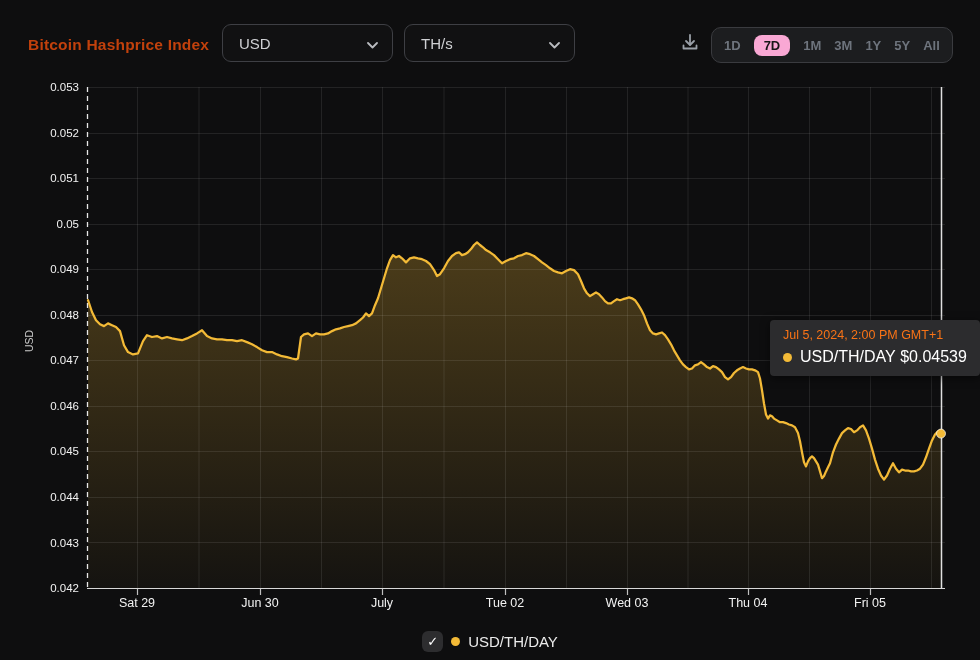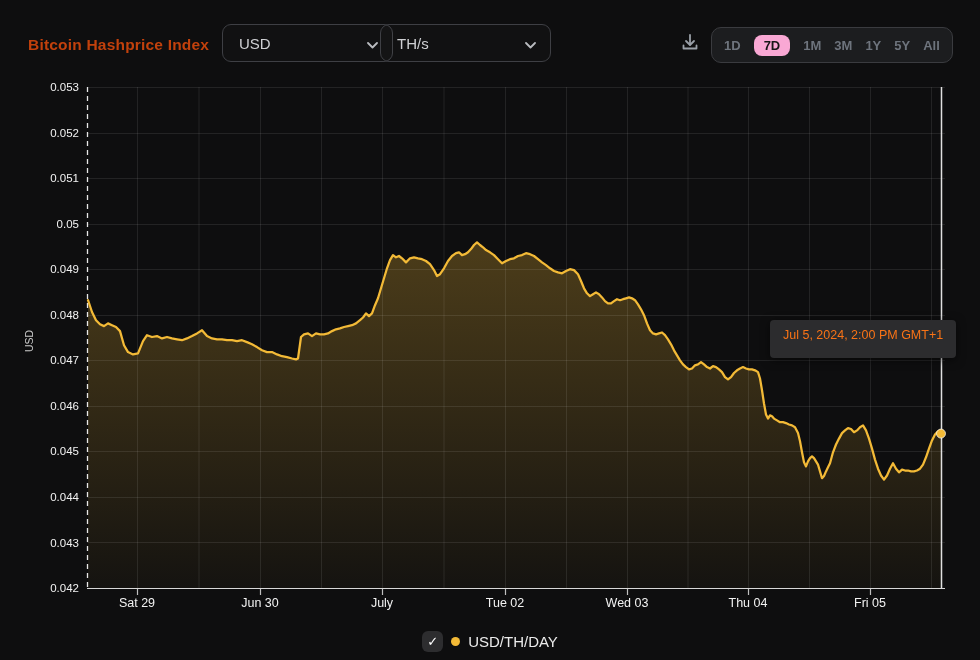--- a/index.html
+++ b/index.html
@@ -5,21 +5,21 @@
   html,body{margin:0;padding:0}
   body{
     width:980px;height:660px;position:relative;overflow:hidden;
     background:#0e0e0f;color:#fff;
     font-family:"Liberation Sans",sans-serif;
   }
   .hdr-title{position:absolute;left:28px;top:36px;font-weight:700;font-size:15.5px;letter-spacing:.2px;color:#c2410c}
   .dd{position:absolute;top:24px;height:38px;width:171px;border:1px solid #3e3f44;border-radius:9px;
       display:flex;align-items:center;justify-content:space-between;box-sizing:border-box;
       padding:0 14px 0 16px;color:#cfd0d3;font-size:15px;background:rgba(255,255,255,0.015);cursor:pointer}
-  .dd1{left:222px}.dd2{left:380px}
+  .dd1{left:222px}.dd2{left:404px}
   .dl-btn{position:absolute;left:676px;top:29px;width:28px;height:28px;background:none;border:none;cursor:pointer;
       display:flex;align-items:center;justify-content:center;padding:0}
   .ranges{position:absolute;left:711px;top:27px;height:36px;display:flex;align-items:center;gap:13px;
       padding:0 12px;background:#1c1d1f;border:1px solid #3a3b3f;border-radius:10px;box-sizing:border-box}
   .range-btn{background:none;border:none;color:#6e747d;font-weight:700;font-size:13px;font-family:inherit;
       cursor:pointer;padding:0;line-height:1}
   .range-btn.active{background:#f9a8d4;color:#161616;border-radius:8px;padding:4px 10px}
   .chart-wrap{position:absolute;left:0;top:0;width:980px;height:660px}
   .tooltip{position:absolute;left:770px;top:320px;background:#2c2c2e;border-radius:4px;
       padding:8px 13px 10px;box-shadow:0 2px 10px rgba(0,0,0,.55);z-index:5;white-space:nowrap}
@@ -145,20 +145,24 @@
     <button class="range-btn active">7D</button>
     <button class="range-btn">1M</button>
     <button class="range-btn">3M</button>
     <button class="range-btn">1Y</button>
     <button class="range-btn">5Y</button>
     <button class="range-btn">All</button>
   </div>
 
 <div class="tooltip">
   <div class="tt-date">Jul 5, 2024, 2:00 PM GMT+1</div>
+  <div class="tt-row">
+    <span class="dot"></span>
+    <span><span>USD/TH/DAY</span>&nbsp;<span>$0.04539</span></span>
+  </div>
 </div>
 
 <div class="legend">
   <button class="cb">
       <span>✓</span>
     </button>
   <div class="legend-item">
     <span class="dot"></span>
     <span class="legend-label">USD/TH/DAY</span>
   </div>

